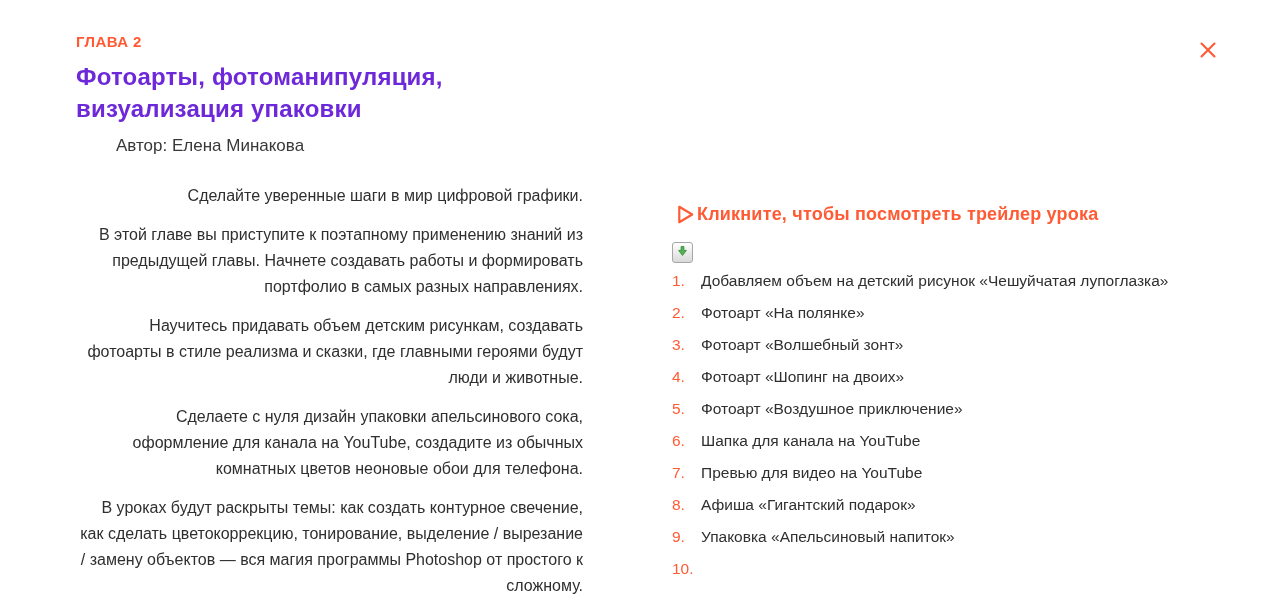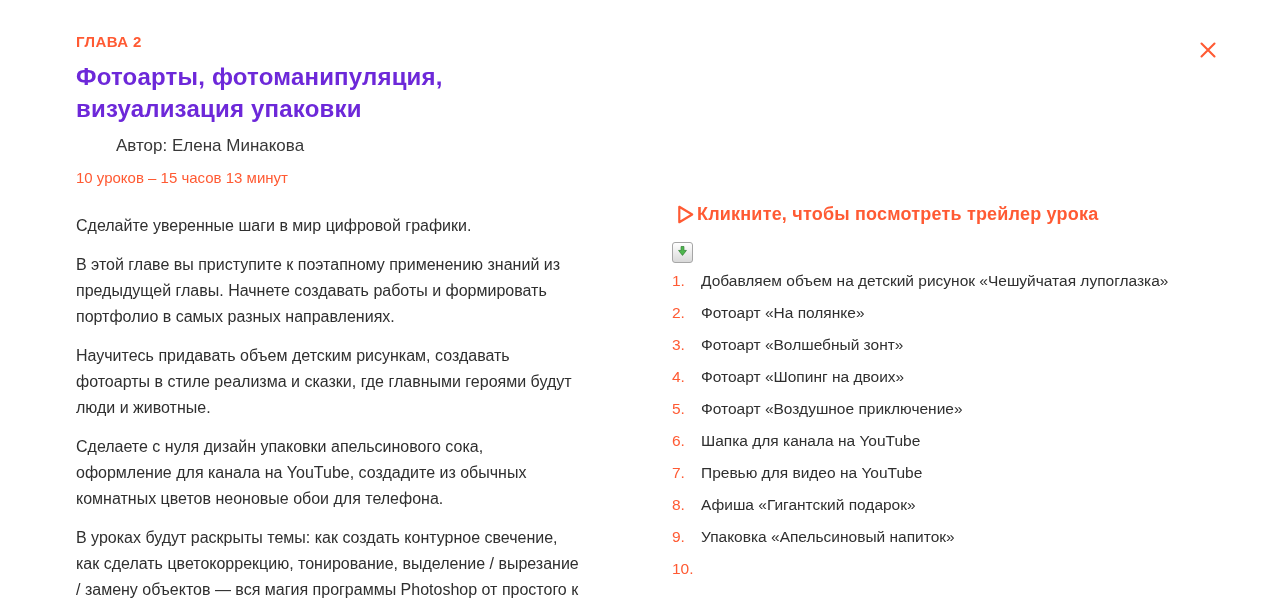--- a/index.html
+++ b/index.html
@@ -67,21 +67,21 @@
     margin-top: 13px;
     font-size: 15px;
     color: var(--accent, #ff5a33);
   }
   .description {
     margin-top: 27px;
     font-size: 16px;
     line-height: 26px;
     color: #2f2f2f;
   }
-  .description p { margin-bottom: 13px; }
+  .description p { margin-bottom: 13px; text-align: right; }
 
   
   .right-col {
     position: absolute;
     left: 672px;
     top: 202px;
     width: 578px;
   }
   .trailer-row {
     display: flex;
@@ -141,21 +141,20 @@
     </span>
   </button>
 
   <div class="left-col">
     <div class="eyebrow">ГЛАВА 2</div>
     <h1 class="chapter-title">
       <span>Фотоарты, фотоманипуляция,</span>
       <span>визуализация упаковки</span>
     </h1>
     <div class="author">Автор: Елена Минакова</div>
-    <div class="meta">10 уроков – 15 часов 13 минут</div>
 
     <div class="description">
       <p>Сделайте уверенные шаги в мир цифровой графики.</p>
       <p>В этой главе вы приступите к поэтапному применению знаний из предыдущей главы. Начнете создавать работы и формировать портфолио в самых разных направлениях.</p>
       <p>Научитесь придавать объем детским рисункам, создавать фотоарты в стиле реализма и сказки, где главными героями будут люди и животные.</p>
       <p>Сделаете с нуля дизайн упаковки апельсинового сока, оформление для канала на YouTube, создадите из обычных комнатных цветов неоновые обои для телефона.</p>
       <p>В уроках будут раскрыты темы: как создать контурное свечение, как сделать цветокоррекцию, тонирование, выделение / вырезание / замену объектов — вся магия программы Photoshop от простого к сложному.</p>
     </div>
   </div>
 

